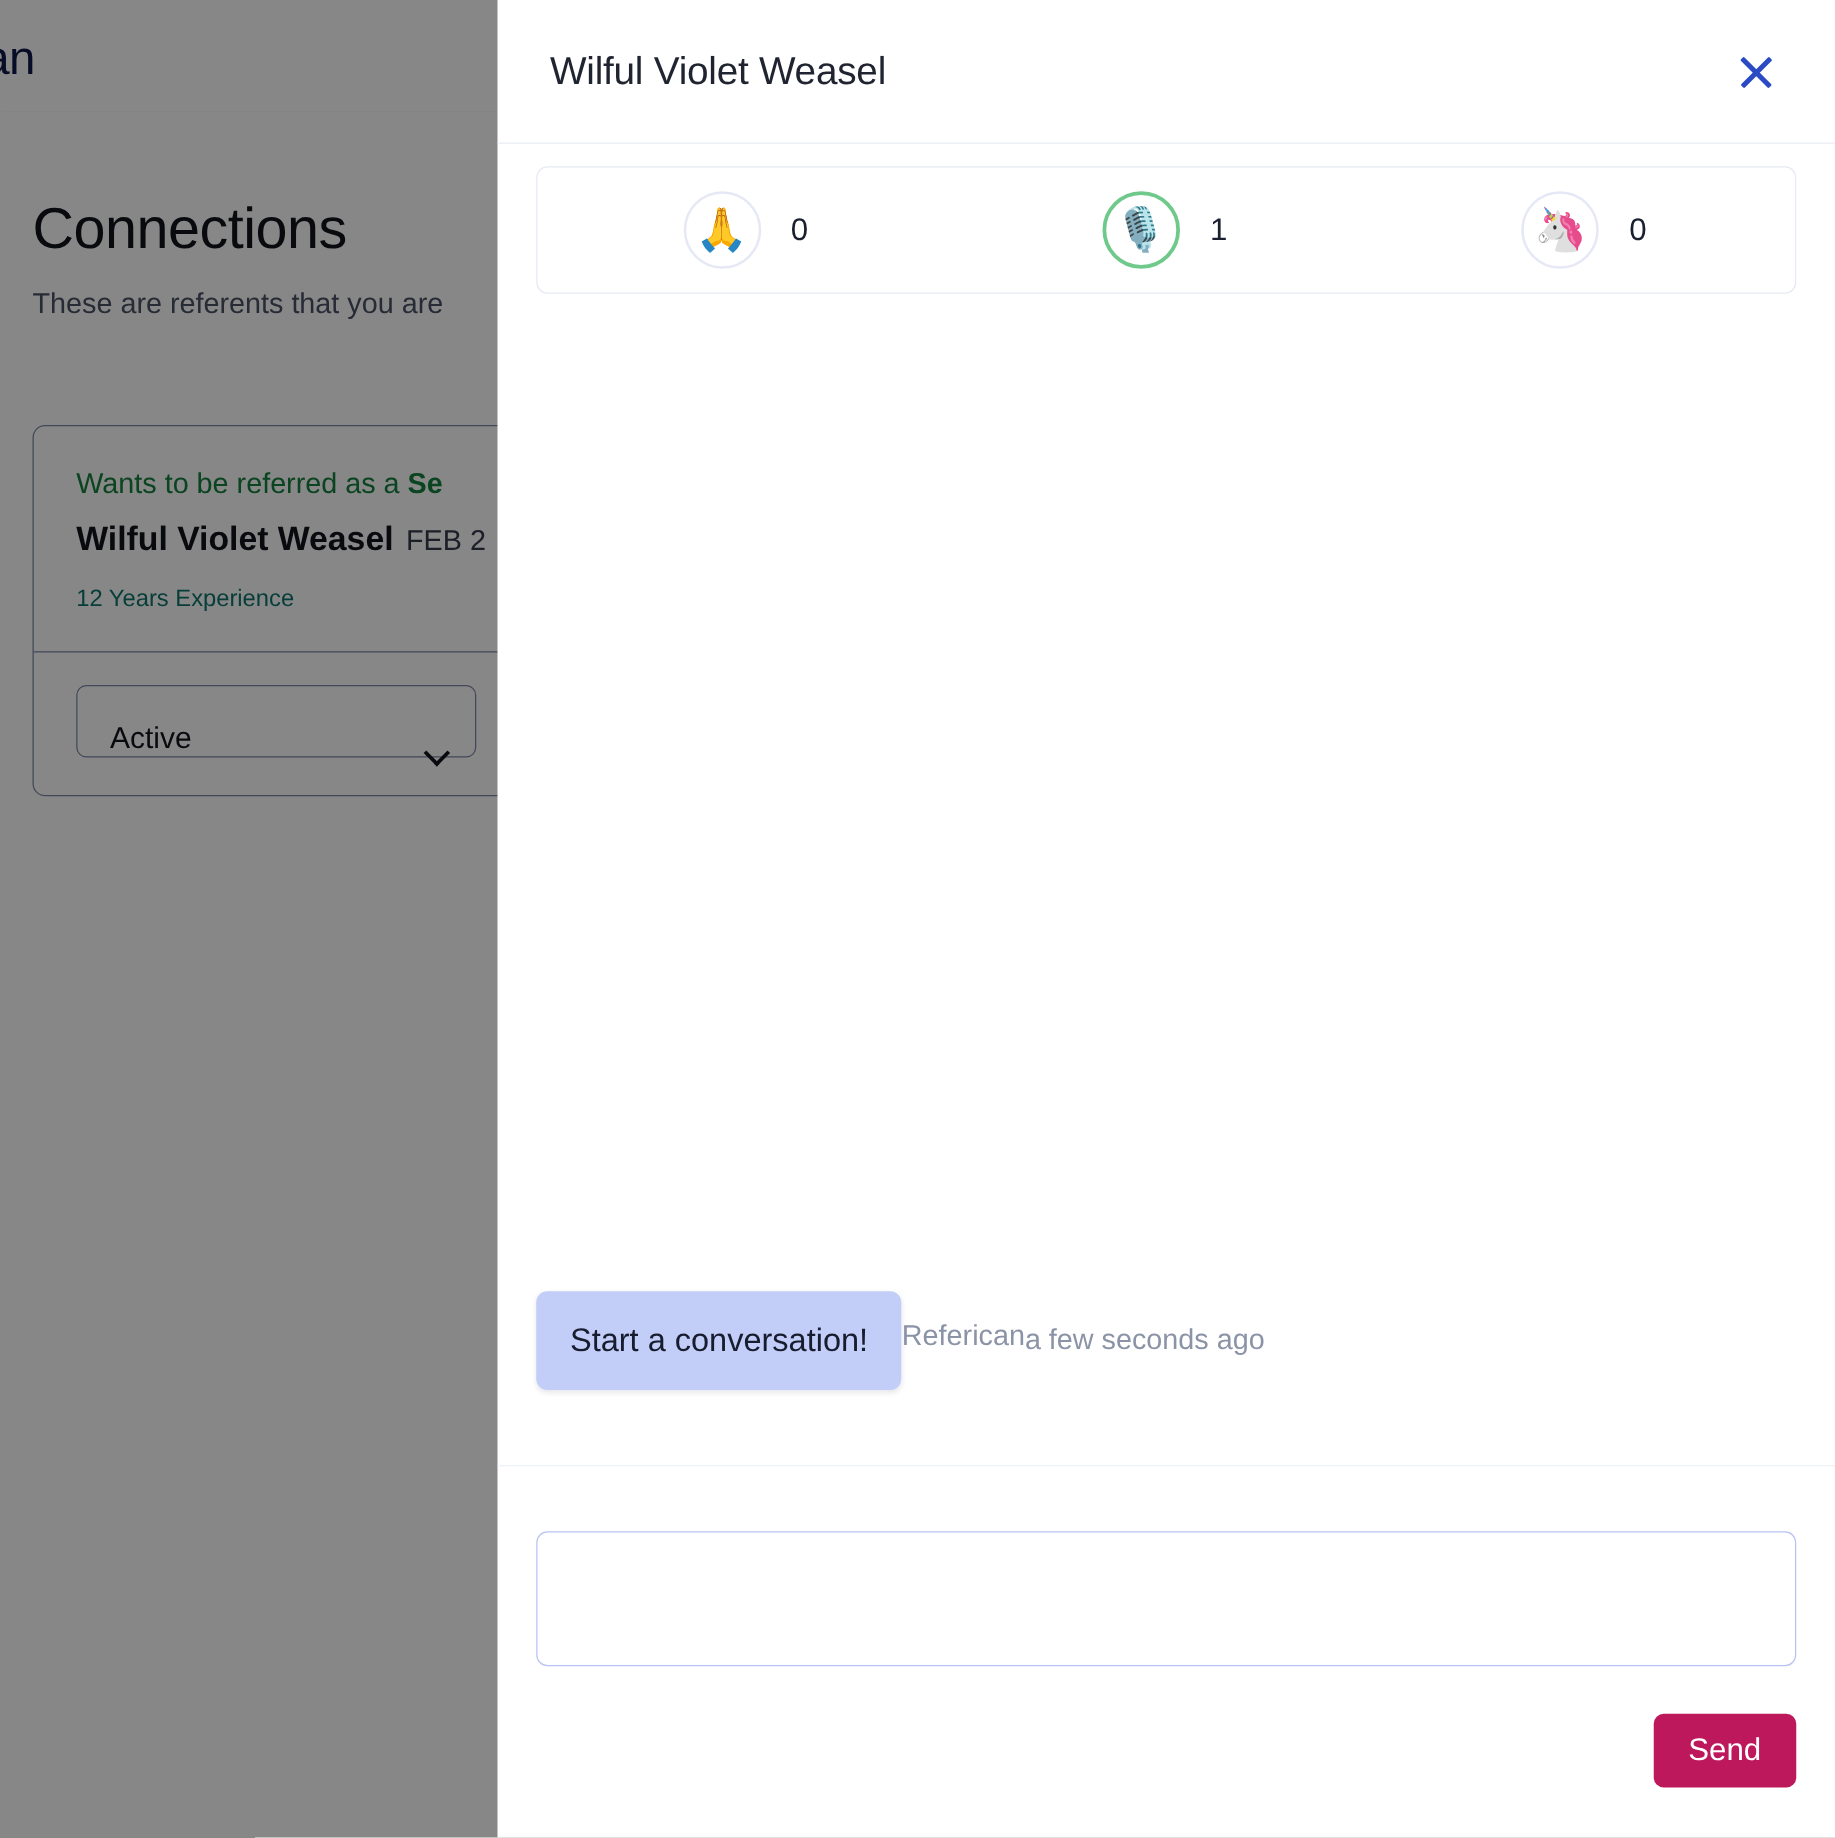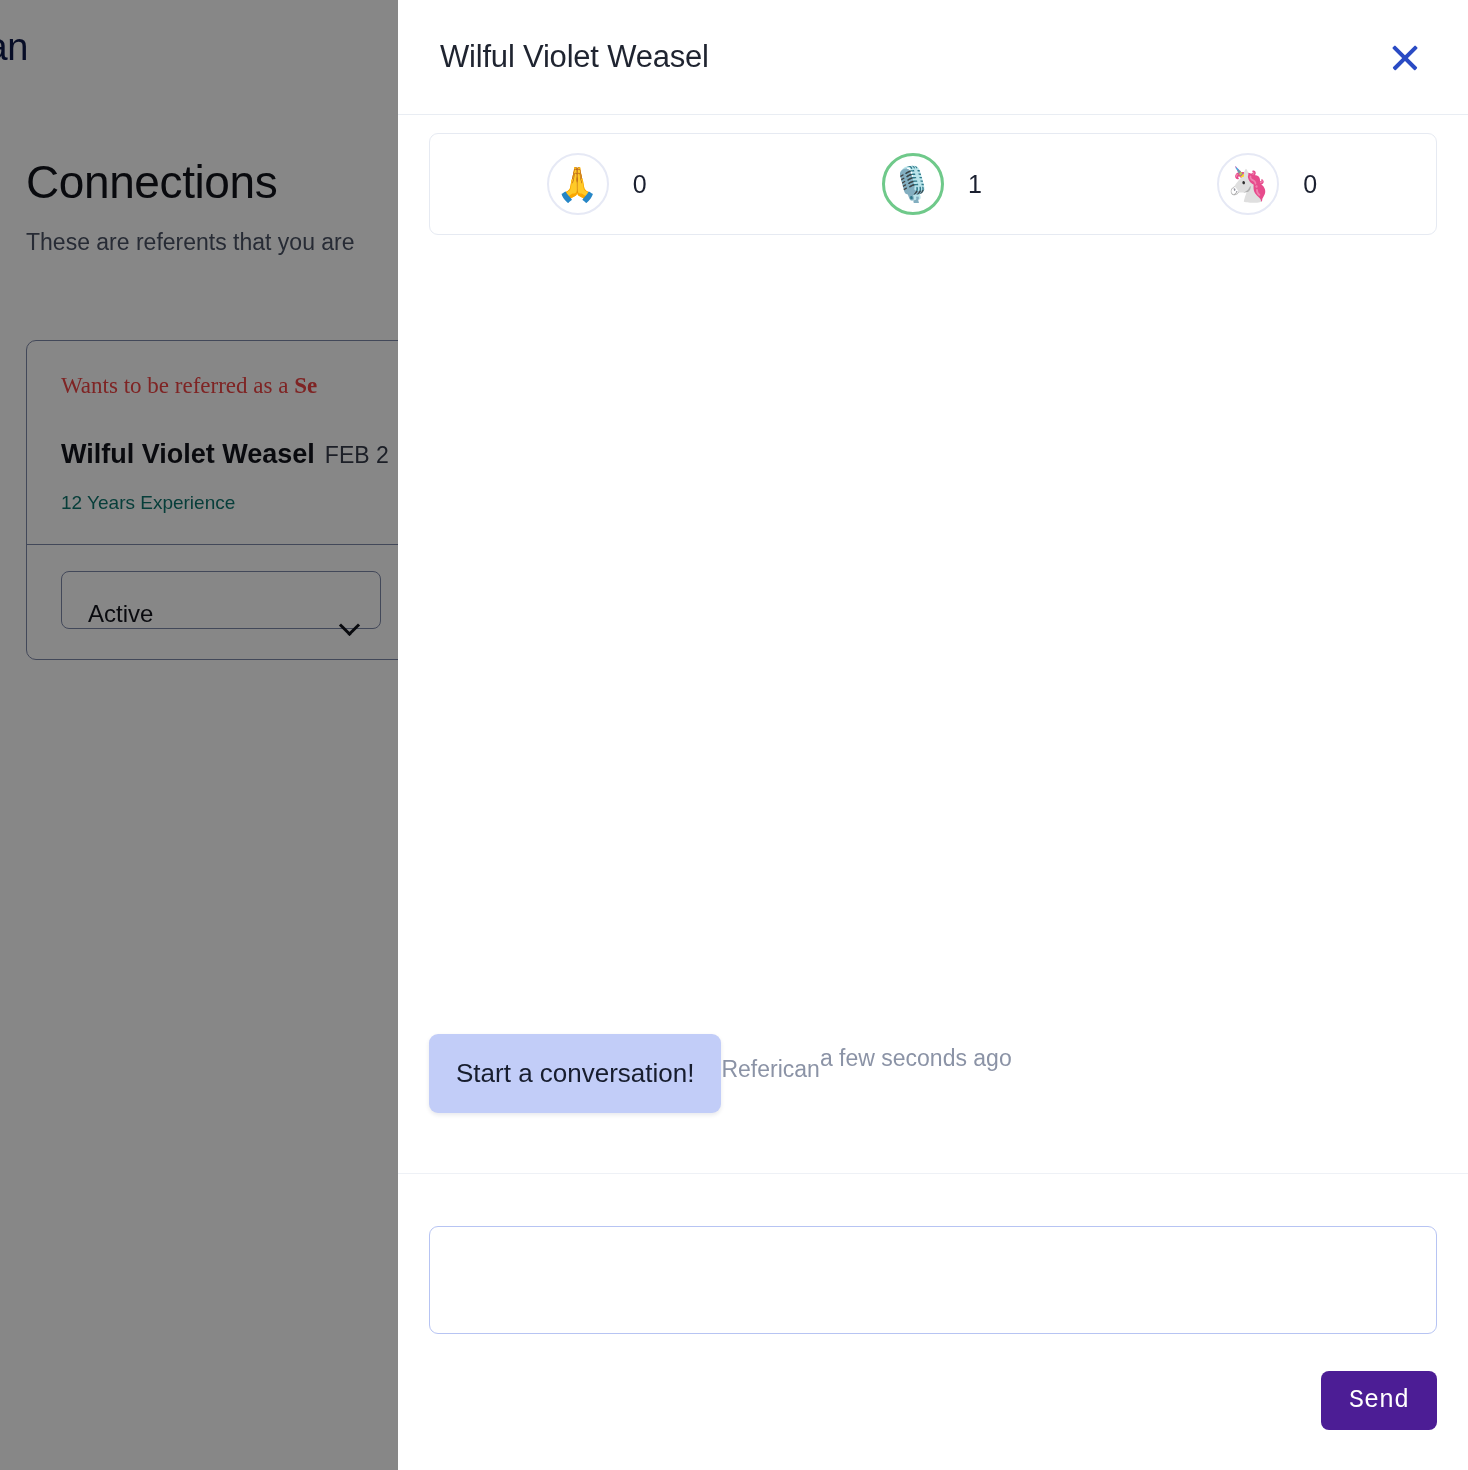--- a/index.html
+++ b/index.html
@@ -71,24 +71,23 @@
     top: 251px;
     width: 740px;
     border: 1px solid #7e88a8;
     border-radius: 10px;
     background: transparent;
     overflow: hidden;
   }
   .bg-card-top { padding: 32px 34px 30px 34px; }
   .bg-card-line1 {
     font-size: 23px;
-    color: #ef4444;
-    white-space: nowrap;
-    margin-bottom: 40px;
-    font-family: Liberation Serif, serif;
+    color: #15803d;
+    white-space: nowrap;
+    margin-bottom: 16px;
   }
   .bg-card-line1 b { font-weight: 700; }
   .bg-card-line2 {
     font-size: 27px;
     color: #12141c;
     white-space: nowrap;
     margin-bottom: 22px;
   }
   .bg-card-name { font-weight: 700; }
   .bg-card-date {
@@ -243,21 +242,21 @@
   }
   .msg-author {
     font-size: 23px;
     color: #8b93a6;
     margin-top: 22px;
     text-align: right;
   }
   .msg-time {
     font-size: 23px;
     color: #8b93a6;
-    margin-top: 11px;
+    margin-top: 25px;
   }
 
   .composer {
     flex: 0 0 auto;
     border-top: 1px solid #eef1f6;
     padding: 52px 31px 40px 31px;
   }
   .composer-input {
     width: 100%;
     height: 108px;
@@ -270,25 +269,25 @@
     font-size: 22px;
     color: #1b2030;
     padding: 14px 18px;
   }
   .composer-actions {
     display: flex;
     justify-content: flex-end;
     margin-top: 33px;
   }
   .send-btn {
-    background: #4c1d95;
+    background: #be185d;
     color: #ffffff;
     border: none;
     border-radius: 8px;
-    font-family: Liberation Mono, monospace;
+    font-family: Liberation Sans, sans-serif;
     font-size: 25px;
     font-weight: 500;
     padding: 15px 28px;
     cursor: pointer;
   }
 </style>
 </head>
 <body>
 
 <div id="bg-page">

